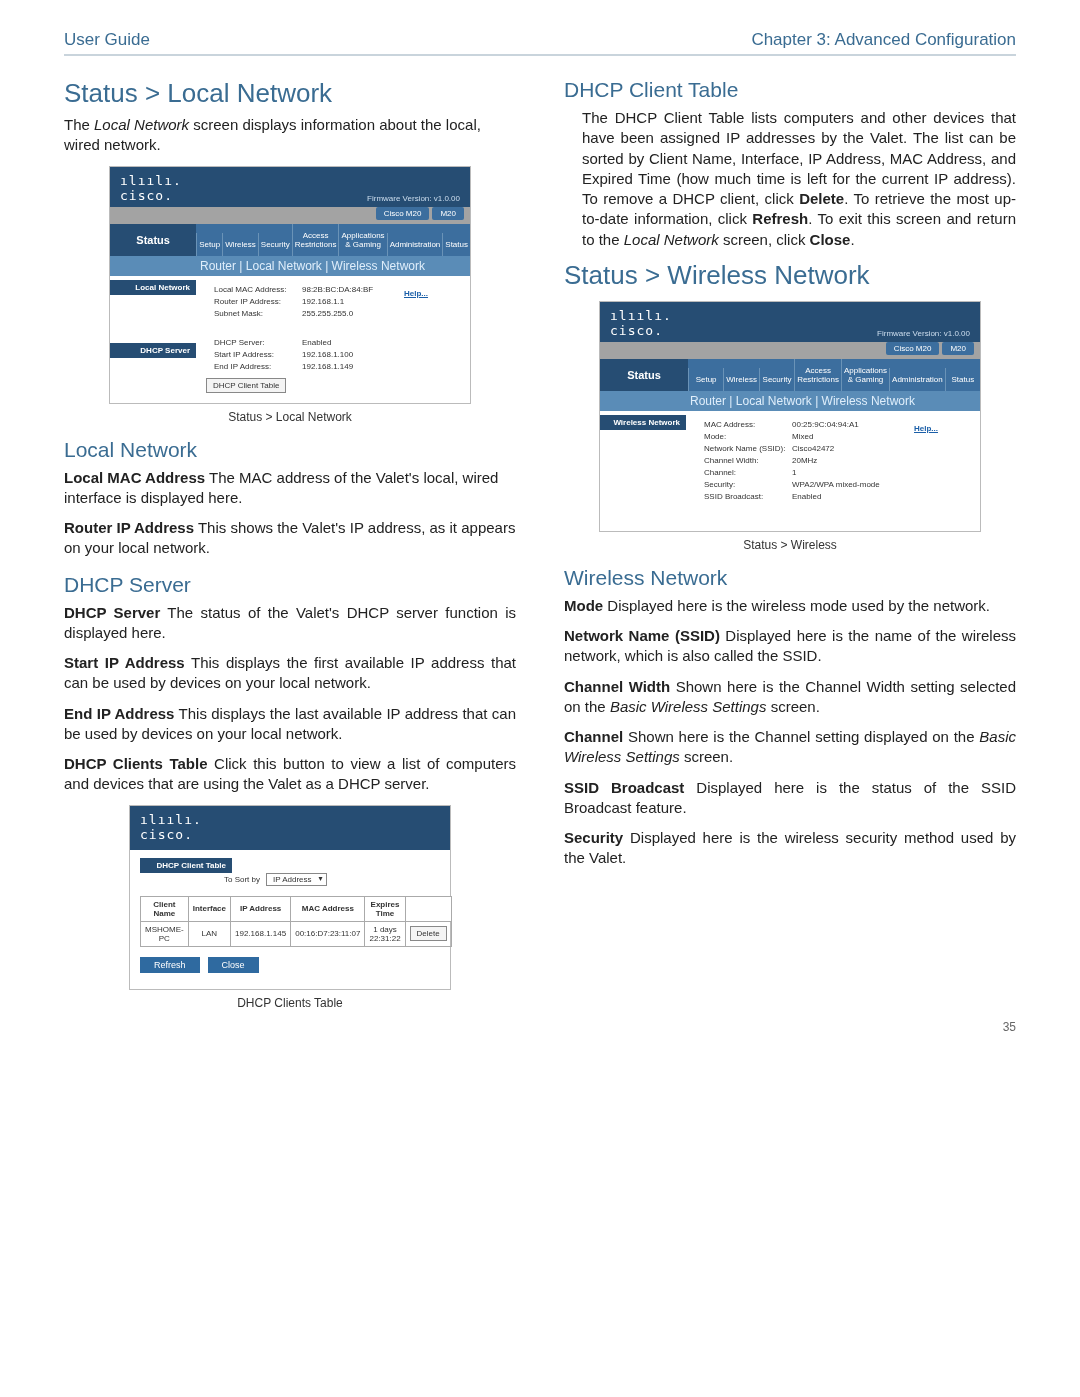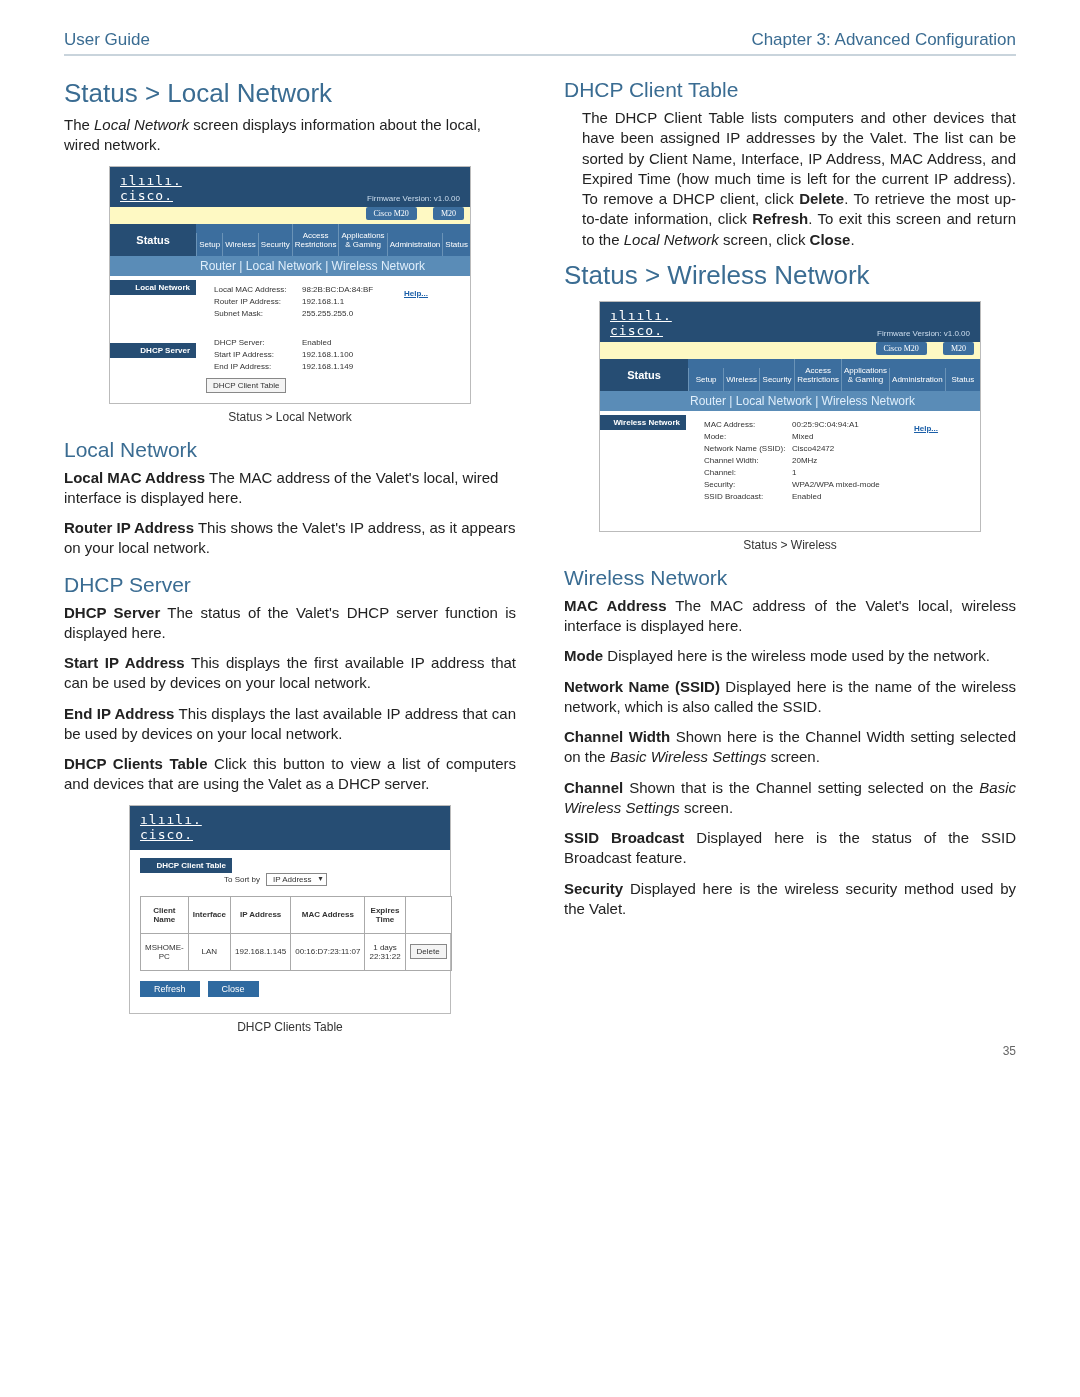--- a/index.html
+++ b/index.html
@@ -70,26 +70,25 @@
     background: #fff;
     margin: 10px auto 2px auto;
   }
   .rs-head {
     background: #264d73;
     color: #fff;
     font-size: 10px;
     padding: 6px 10px 4px 10px;
     display:flex; justify-content:space-between; align-items:flex-end;
   }
-  .cisco { font-family: monospace; font-size: 13px; letter-spacing:1px;text-decoration:underline; }
+  .cisco { font-family: monospace; font-size: 13px; letter-spacing:1px; }
   .fw { font-size:8px; color:#cde;}
   .rs-modelbar{
-    background:#fef9c3; display:flex; justify-content:flex-end; gap:16px;
+    background:#a3a3a3; display:flex; justify-content:flex-end; gap:3px;
     padding:0 6px 4px 6px;
-    font-family:Liberation Serif, serif;
   }
   .modelchip{ background:#3c6e9e; color:#fff; font-size:8px; padding:2px 8px; border-radius:2px;}
   .rs-tabs {
     background:#3c6e9e; color:#fff; display:flex; font-size:8px;
   }
   .rs-tabs .statuscell{
     background:#264d73; font-weight:700; font-size:11px; width:80px;
     display:flex;align-items:center;justify-content:center; padding:8px 4px;
   }
   .rs-tabs .tabrow{ flex:1; display:flex;align-items:flex-end; }
@@ -113,21 +112,21 @@
   .shot1{ width:360px; }
   .shot2{ width:320px; padding-bottom:4px;}
   .shot3{ width:380px; }
   
   .dhcp-bar{ background:#264d73; height:4px;}
   .dhcp-body{ padding:8px 10px 12px 10px;}
   .sortrow{ display:flex; align-items:center; font-size:8px; margin:0 0 10px 84px; gap:6px;}
   .selbox{ border:1px solid #888; padding:1px 14px 1px 6px; position:relative; background:#fff;}
   .selbox:after{content:"▾"; position:absolute; right:3px; top:0; font-size:8px;}
   table.dhcp{ border-collapse:collapse; font-size:8px; width:100%;}
-  table.dhcp th, table.dhcp td{ border:1px solid #aaa; padding:9px 4px; text-align:center;}
+  table.dhcp th, table.dhcp td{ border:1px solid #aaa; padding:3px 4px; text-align:center;}
   table.dhcp th{ font-weight:700; background:#fff;}
   .btnrow{ display:flex; gap:8px; margin-top:10px;}
   .btn-blue{ background:#2f6aa0; color:#fff; font-size:9px; padding:3px 14px; border:none;}
 </style>
 </head>
 <body>
 
 <div class="page">
 
   <div class="topbar">
@@ -331,25 +330,24 @@
                 <span class="k">SSID Broadcast:</span>
                 <span>Enabled</span>
               </div>
           </div>
           <div class="rs-help"><span class="helplink">Help...</span></div>
         </div>
       </div>
       <div class="caption">Status &gt; Wireless</div>
 
       <h2>Wireless Network</h2>
-      <p class="justify"><span class="bold">MAC Address</span><span> The MAC address of the Valet's local, wireless interface is displayed here.</span></p>
       <p class="justify"><span class="bold">Mode</span><span>  Displayed here is the wireless mode used by the network.</span></p>
       <p class="justify"><span class="bold">Network Name (SSID)</span><span>  Displayed here is the name of the wireless network, which is also called the SSID.</span></p>
       <p class="justify"><span class="bold">Channel Width</span><span>  Shown here is the Channel Width setting selected on the </span><span class="italic">Basic Wireless Settings</span><span> screen.</span></p>
-      <p class="justify"><span class="bold">Channel</span><span>  Shown that is the Channel setting selected on the </span><span class="italic">Basic Wireless Settings</span><span> screen.</span></p>
+      <p class="justify"><span class="bold">Channel</span><span>  Shown here is the Channel setting displayed on the </span><span class="italic">Basic Wireless Settings</span><span> screen.</span></p>
       <p class="justify"><span class="bold">SSID Broadcast</span><span>  Displayed here is the status of the SSID Broadcast feature.</span></p>
       <p class="justify"><span class="bold">Security</span><span>  Displayed here is the wireless security method used by the Valet.</span></p>
 
     </div>
   </div>
 
   <div class="pagenum">35</div>
 </div>
 
 </body></html>

